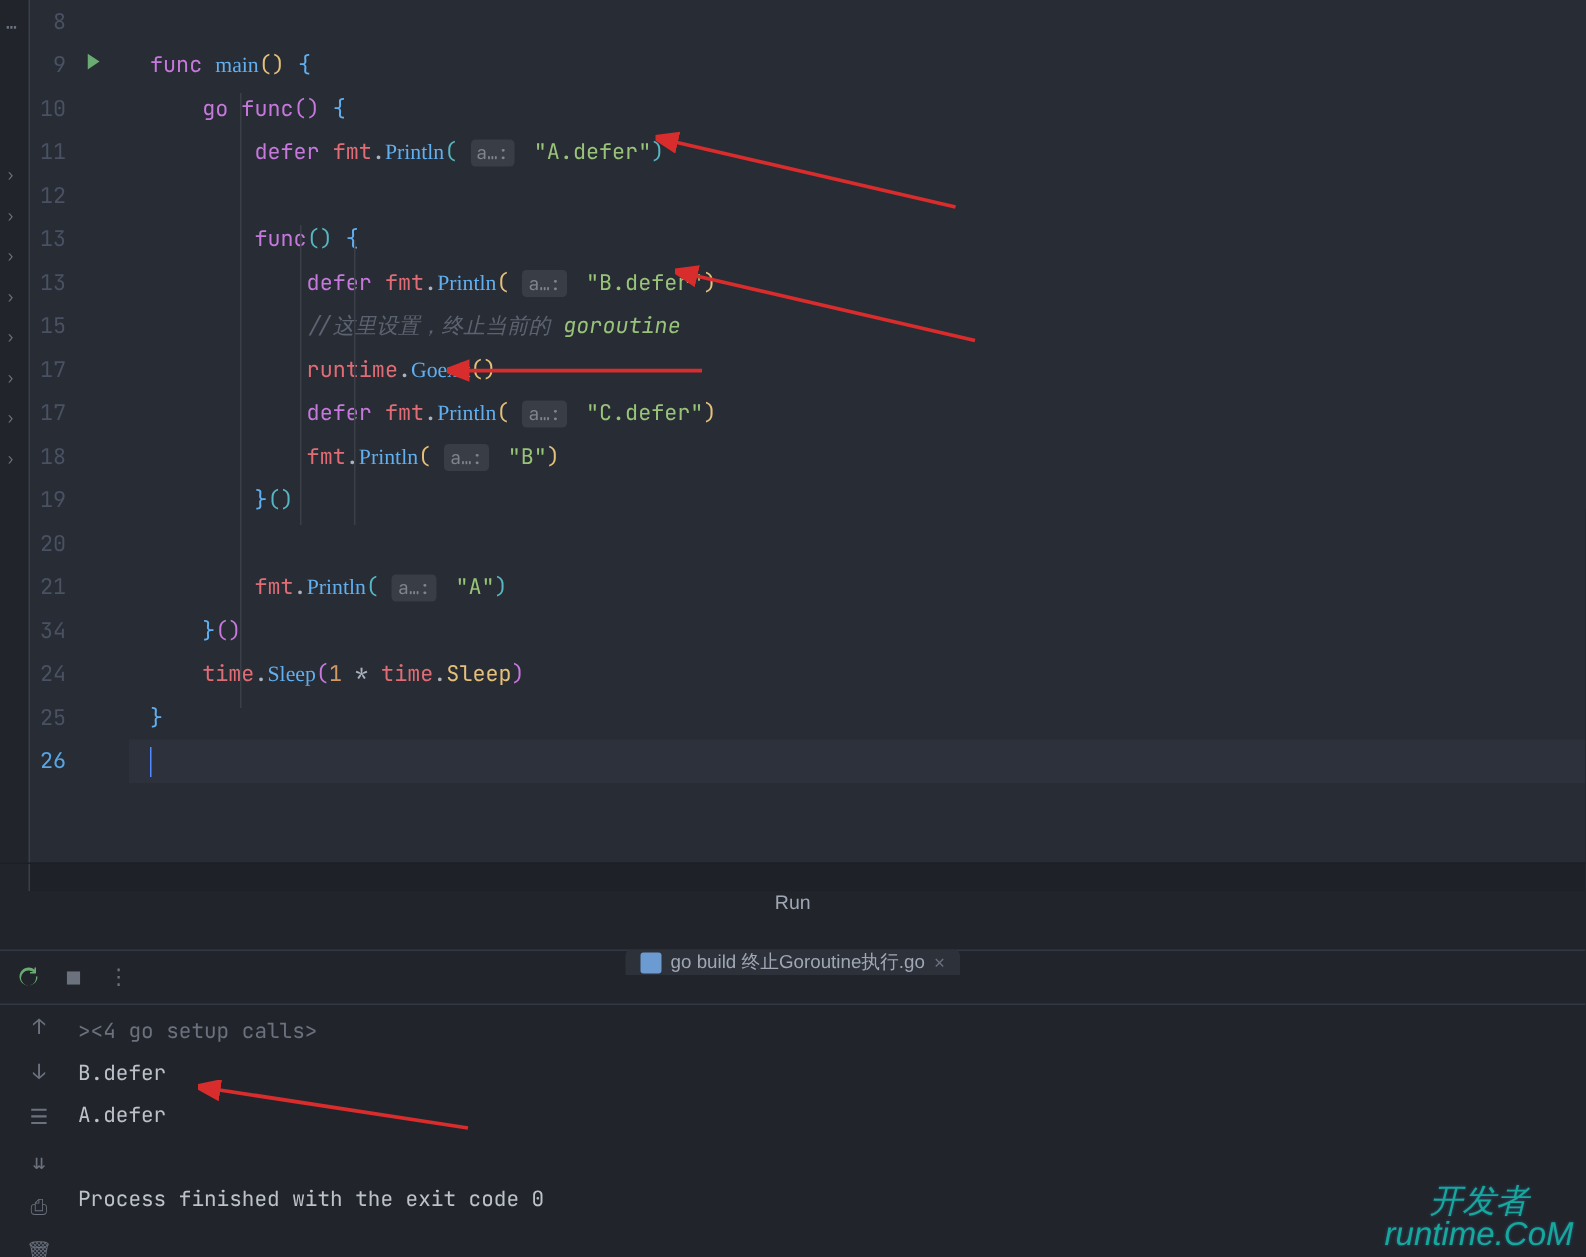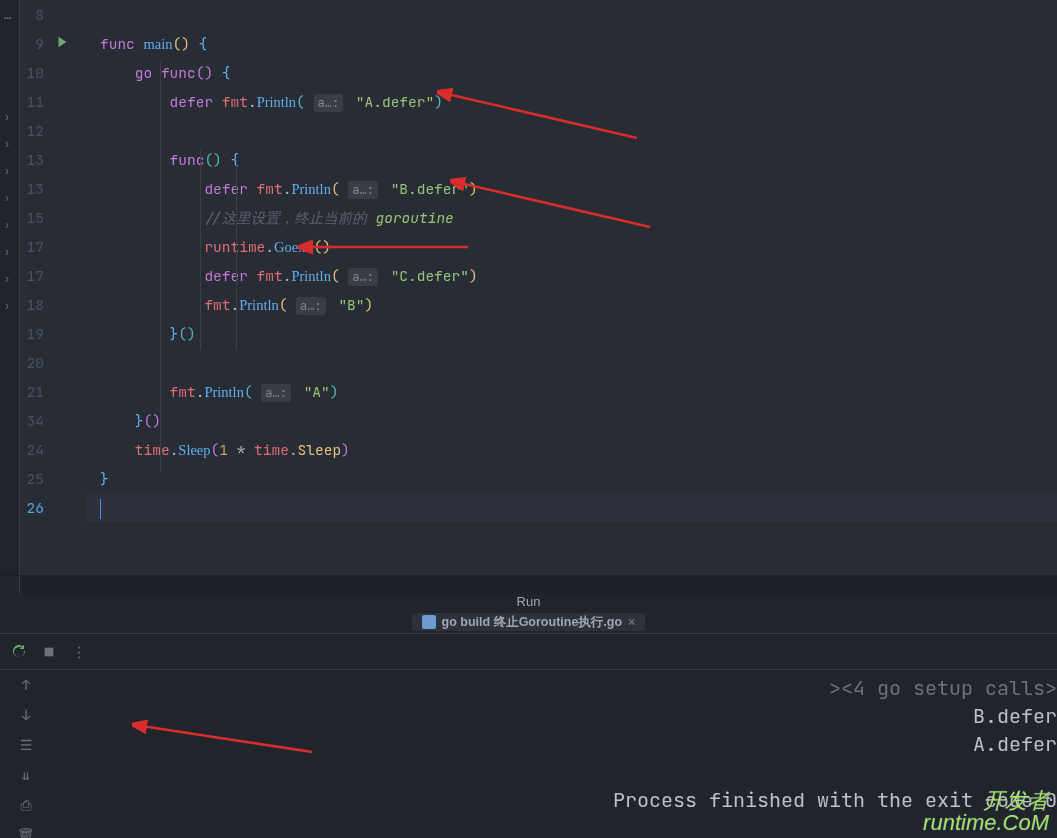--- a/index.html
+++ b/index.html
@@ -37,34 +37,34 @@
 
 .run-icon svg { width:14px; height:14px; }
 
 .arrow { position:absolute; pointer-events:none; z-index:5; }
 
 .sep { position:absolute; left:0; top:575px; right:0; height:1px; background:#1c1f26; }
 
 .panel { position:absolute; left:0; top:594px; right:0; bottom:0; background:#21252b; }
 .tab-row { display:flex; align-items:center; height:40px; background:#21252b; border-bottom:1px solid #323844;flex-direction:column; }
 .run-label { color:#a0a7b4; font-size:13px; padding:0 14px; font-family:-apple-system,"Segoe UI",sans-serif; font-weight:500; }
-.tab { display:flex; align-items:center; gap:6px; background:#2d313a; padding:0 10px; height:18px; border-radius:4px 4px 0 0; font-family:-apple-system,"Segoe UI",sans-serif; font-size:12.5px; color:#a0a7b4; margin-top:4px;font-weight:bold; }
+.tab { display:flex; align-items:center; gap:6px; background:#2d313a; padding:0 10px; height:18px; border-radius:4px 4px 0 0; font-family:-apple-system,"Segoe UI",sans-serif; font-size:12.5px; color:#a0a7b4; margin-top:24px; }
 .tab .close { color:#6b717d; cursor:pointer; }
 
 .toolbar-row { display:flex; align-items:center; height:36px; padding-left:10px; gap:12px; border-bottom:1px solid #323844; }
 .tb-btn { width:18px; height:18px; display:flex; align-items:center; justify-content:center; color:#868d9a; }
 .tb-btn.green { color:#6aab73; }
 
 .output { display:flex; position:absolute; top:76px; left:0; right:0; bottom:0; }
 .out-gutter { width:52px; background:#21252b; display:flex; flex-direction:column; align-items:center; padding-top:6px; gap:12px; }
 .out-gutter span { color:#6b717d; font-size:14px; }
-.out-text { flex:1; font-family:"JetBrains Mono",Consolas,monospace; font-size:20px; color:#bdc1c9; line-height:28px; padding-top:4px; white-space:pre;text-align:right; }
+.out-text { flex:1; font-family:"JetBrains Mono",Consolas,monospace; font-size:14px; color:#bdc1c9; line-height:28px; padding-top:4px; white-space:pre; }
 .out-text .fold { color:#6b717d; }
 
-.watermark { position:absolute; right:8px; bottom:4px; color:#bef264; font-family:Arial,sans-serif; font-size:22px; font-style:italic; text-align:right; opacity:0.9; text-shadow:0 0 2px #2a5a8f; line-height:22px; }
+.watermark { position:absolute; right:8px; bottom:4px; color:#14b8a6; font-family:Arial,sans-serif; font-size:22px; font-style:italic; text-align:center; opacity:0.9; text-shadow:0 0 2px #2a5a8f; line-height:22px; }
 
 .bp-strip { position:absolute; left:20px; top:0; width:30px; height:575px; }
 .bp { position:absolute; left:3px; width:12px; height:12px; background:#3478c6; border-radius:2px; }
 </style>
 </head>
 <body>
 
 <div class="left-strip">
   <div class="dots">⋯</div>
   <div class="folds">

